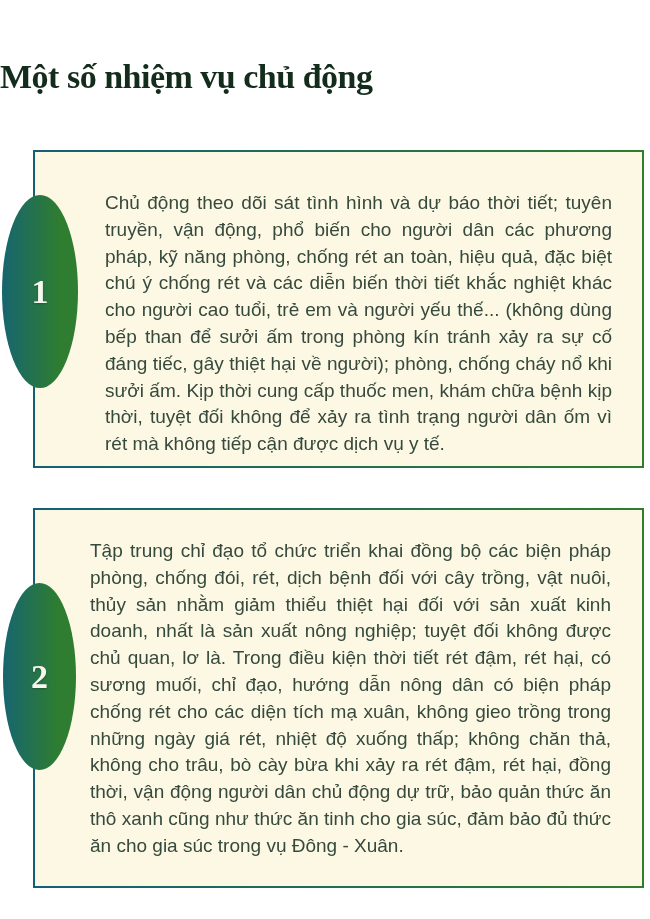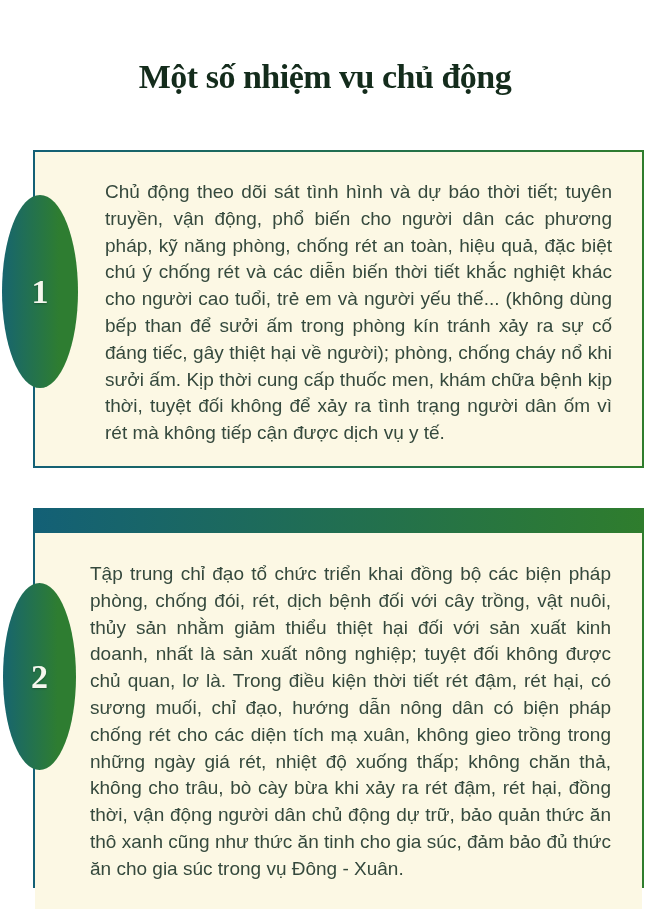--- a/index.html
+++ b/index.html
@@ -12,21 +12,21 @@
     height: 919px;
     position: relative;
     overflow: hidden;
     font-family: "Liberation Sans", sans-serif;
   }
   .page-title {
     position: absolute;
     top: 12px;
     left: 0;
     width: 650px;
-    text-align: center;
+    text-align: left;
     font-family: "Liberation Serif", serif;
     font-weight: 700;
     font-size: 34px;
     line-height: 43px;
     color: #142c1c;
     letter-spacing: -0.5px;
     margin-top: 43px;
   }
   .card {
     position: absolute;
@@ -37,22 +37,22 @@
     background: linear-gradient(90deg, #136076 0%, #2f7d2d 100%);
   }
   .card-inner {
     width: 100%;
     height: 100%;
     box-sizing: border-box;
     background: #fcf8e4;
   }
   #card-1 { top: 150px; height: 318px; }
   #card-2 { top: 508px; height: 380px; }
-  #card-1 .card-inner { padding: 27px 30px 0 70px; }
-  #card-2 .card-inner { padding: 28px 31px 0 55px; margin-top: 23px; }
+  #card-1 .card-inner { padding: 38px 30px 0 70px; }
+  #card-2 .card-inner { padding: 28px 31px 0 55px; }
   .card-text {
     margin: 0;
     font-size: 19px;
     line-height: 26.8px;
     color: #35493d;
     text-align: justify;
     text-justify: inter-word;
   }
   .badge {
     position: absolute;

